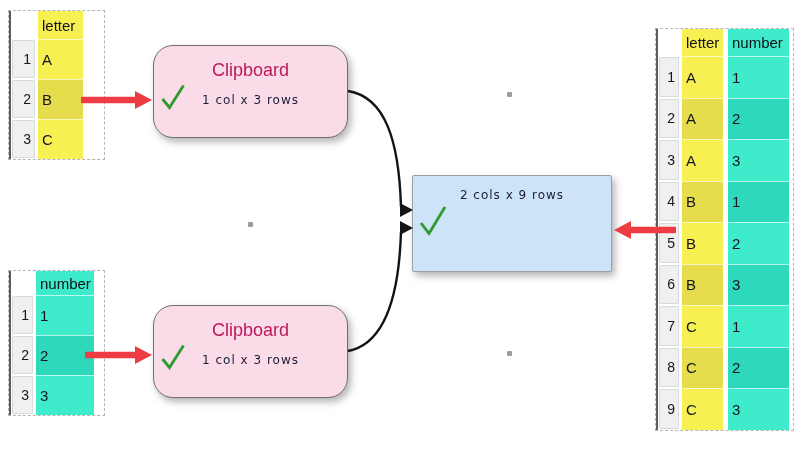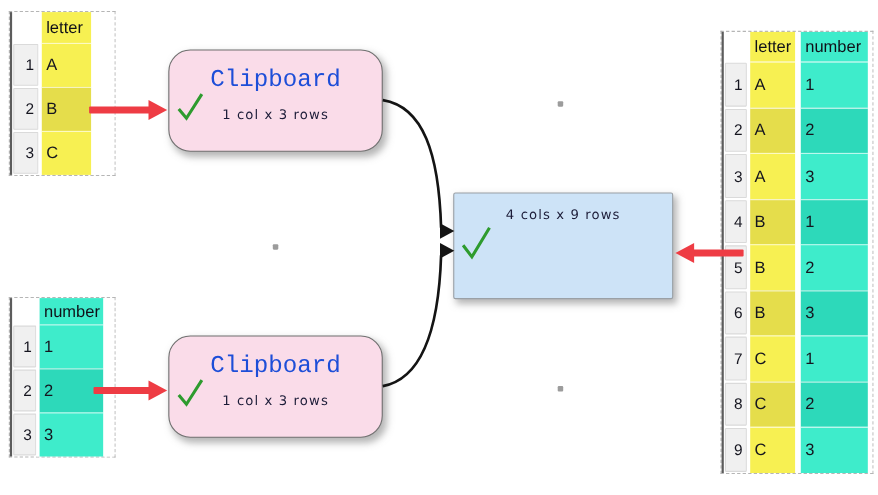--- a/index.html
+++ b/index.html
@@ -37,21 +37,21 @@
     box-sizing:border-box;z-index:2;
     box-shadow:3px 4px 7px rgba(110,110,110,0.5);
   }
   .node-pink{
     background:var(--c-node_pink);border:1.5px solid #6f6f6f;border-radius:20px;
   }
   .node-blue{
     background:var(--c-node_blue);border:1px solid #9aa0a6;border-radius:2px;
   }
   .node-title{
-    margin-top:14px;font-family:Liberation Mono, monospace;font-size:22px;color:#1d4ed8;
+    margin-top:14px;font-family:Liberation Sans, sans-serif;font-size:18px;color:#be185d;
   }
   .node-subtitle{
     margin-top:12px;font-family:"DejaVu Sans",sans-serif;font-size:12px;
     letter-spacing:1px;color:#1c1c38;
   }
   .check{position:absolute;}
   .check path{fill:none;stroke:var(--c-check_green);stroke-width:2.8;}
   
   #overlay{position:absolute;left:0;top:0;z-index:3;pointer-events:none;}
   .black-curve{fill:none;stroke:#141414;stroke-width:2.4;}
@@ -188,21 +188,21 @@
       <path d="M2.5 16 L9.5 24.5 L23.5 2.5"></path>
     </svg>
     <div class="node-title">Clipboard</div>
     <div class="node-subtitle">1 col x 3 rows</div>
   </div>
 
   <div class="node node-blue" style="left:412px;top:175px;width:200px;height:97px;">
     <svg class="check" style="left:5px;top:28px;" width="30" height="34" viewBox="0 0 30 34">
       <path d="M3 19 L11 29.5 L27 3"></path>
     </svg>
-    <div class="node-subtitle">4 cols x 9 rows</div>
+    <div class="node-subtitle">2 cols x 9 rows</div>
   </div>
 
   <svg id="overlay" width="798" height="450" viewBox="0 0 798 450">
     <g>
       <path class="black-curve" d="M348 91 C385 97 399 140 401 207"></path>
       <polygon class="black-head" points="400,203 413,210 400,217"></polygon>
     </g>
     <g>
       <path class="black-curve" d="M348 351 C385 344 399 295 401 232"></path>
       <polygon class="black-head" points="400,221 413,228 400,235"></polygon>

